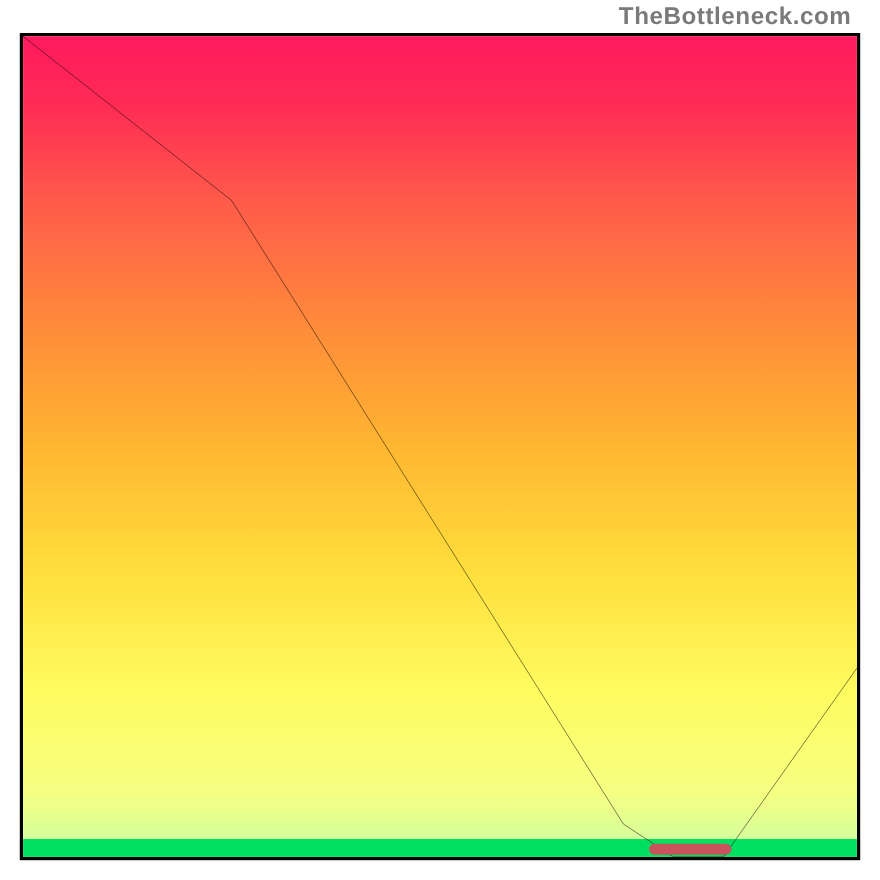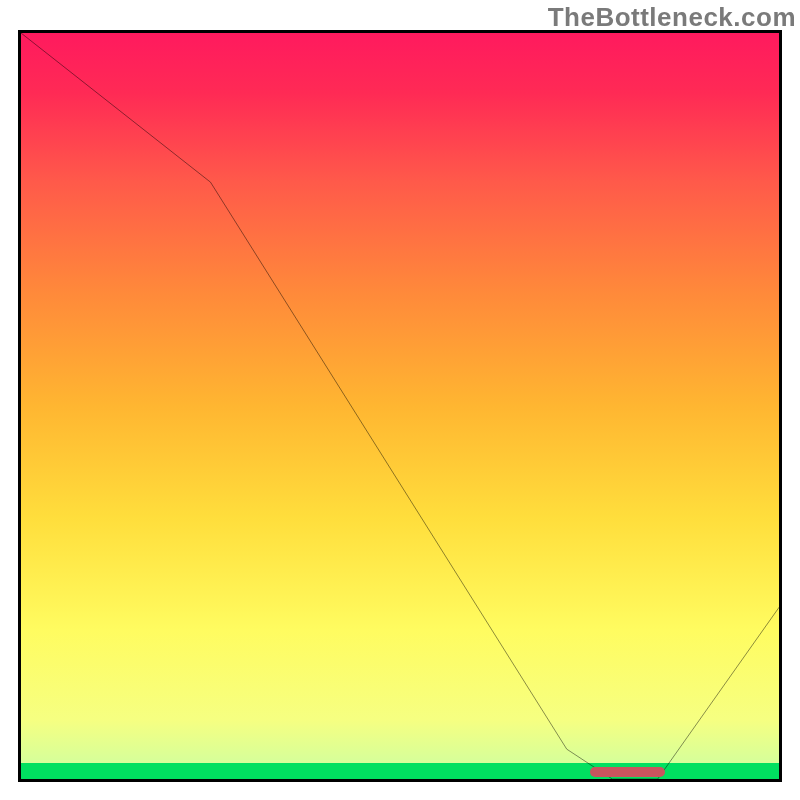--- a/index.html
+++ b/index.html
@@ -12,22 +12,22 @@
     overflow: hidden;
   }
   .container {
     position: relative;
     width: 800px;
     height: 800px;
   }
   .watermark {
     position: absolute;
     top: 2px;
-    right: 4px;
-    font-size: 26px;
+    right: 26px;
+    font-size: 22px;
     font-weight: bold;
     color: #7a7a7a;
     letter-spacing: 0.5px;
   }
   .plot {
     position: absolute;
     left: 18px;
     top: 30px;
     width: 764px;
     height: 752px;

